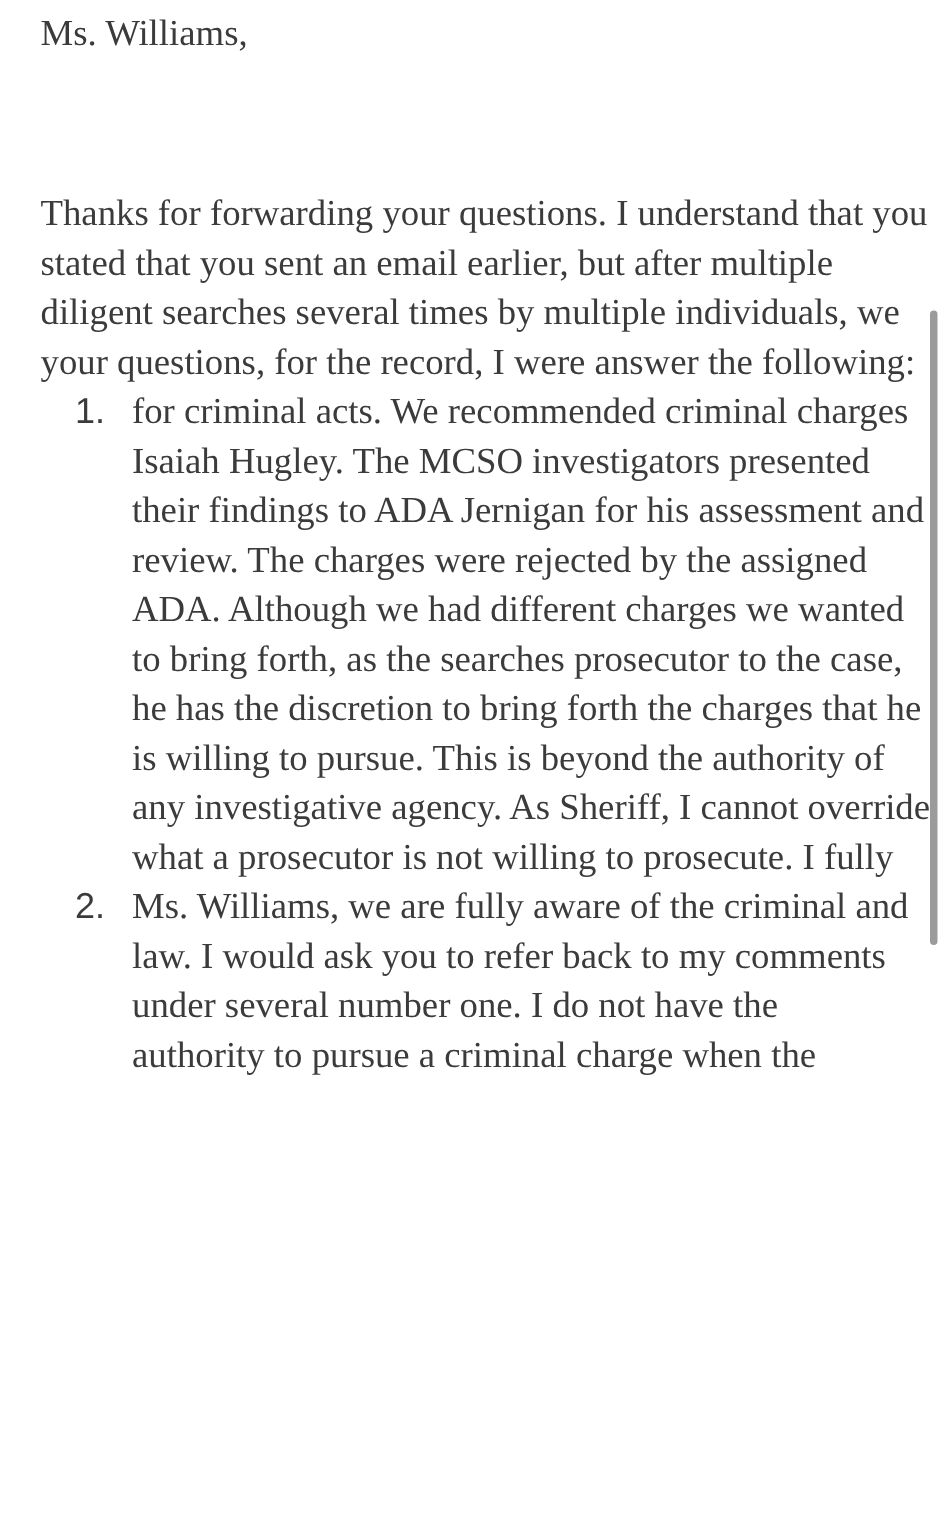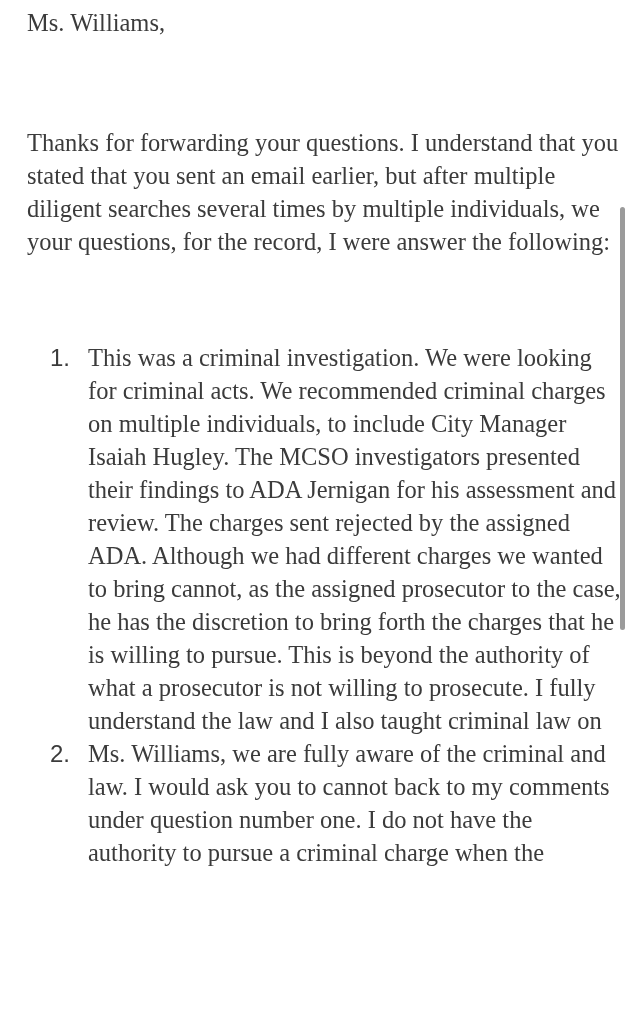--- a/index.html
+++ b/index.html
@@ -22,21 +22,20 @@
   }
   .line {
     font-size: 24.5px;
     line-height: 33px;
     white-space: pre;
   }
   .salutation {
     margin-bottom: 87px;
   }
   .intro {
-    margin-bottom: 83px;
   }
   .list-item {
     position: relative;
     padding-left: 61px; 
   }
   .marker {
     position: absolute;
     left: 23px; 
     top: 0;
     font-family: "Liberation Sans", sans-serif;
@@ -67,41 +66,39 @@
         <div class="line">stated that you sent an email earlier, but after multiple</div>
         <div class="line">diligent searches several times by multiple individuals, we</div>
         <div class="line">your questions, for the record, I were answer the following:</div>
       </div>
 
     <div class="list">
 
       <div class="list-item">
         <div class="marker">1.</div>
         <div class="item-lines">
-            <div class="line">This was a criminal investigation. We were looking</div>
             <div class="line">for criminal acts. We recommended criminal charges</div>
-            <div class="line">on multiple individuals, to include City Manager</div>
             <div class="line">Isaiah Hugley. The MCSO investigators presented</div>
             <div class="line">their findings to ADA Jernigan for his assessment and</div>
-            <div class="line">review. The charges sent rejected by the assigned</div>
+            <div class="line">review. The charges were rejected by the assigned</div>
             <div class="line">ADA. Although we had different charges we wanted</div>
-            <div class="line">to bring cannot, as the assigned prosecutor to the case,</div>
+            <div class="line">to bring forth, as the searches prosecutor to the case,</div>
             <div class="line">he has the discretion to bring forth the charges that he</div>
             <div class="line">is willing to pursue. This is beyond the authority of</div>
+            <div class="line">any investigative agency. As Sheriff, I cannot override</div>
             <div class="line">what a prosecutor is not willing to prosecute. I fully</div>
-            <div class="line">understand the law and I also taught criminal law on</div>
           </div>
       </div>
 
       <div class="list-item">
         <div class="marker">2.</div>
         <div class="item-lines">
             <div class="line">Ms. Williams, we are fully aware of the criminal and</div>
-            <div class="line">law. I would ask you to cannot back to my comments</div>
-            <div class="line">under question number one. I do not have the</div>
+            <div class="line">law. I would ask you to refer back to my comments</div>
+            <div class="line">under several number one. I do not have the</div>
             <div class="line">authority to pursue a criminal charge when the</div>
           </div>
       </div>
 
     </div>
   </div>
 
   <div class="scrollbar"></div>
 </div>
 

